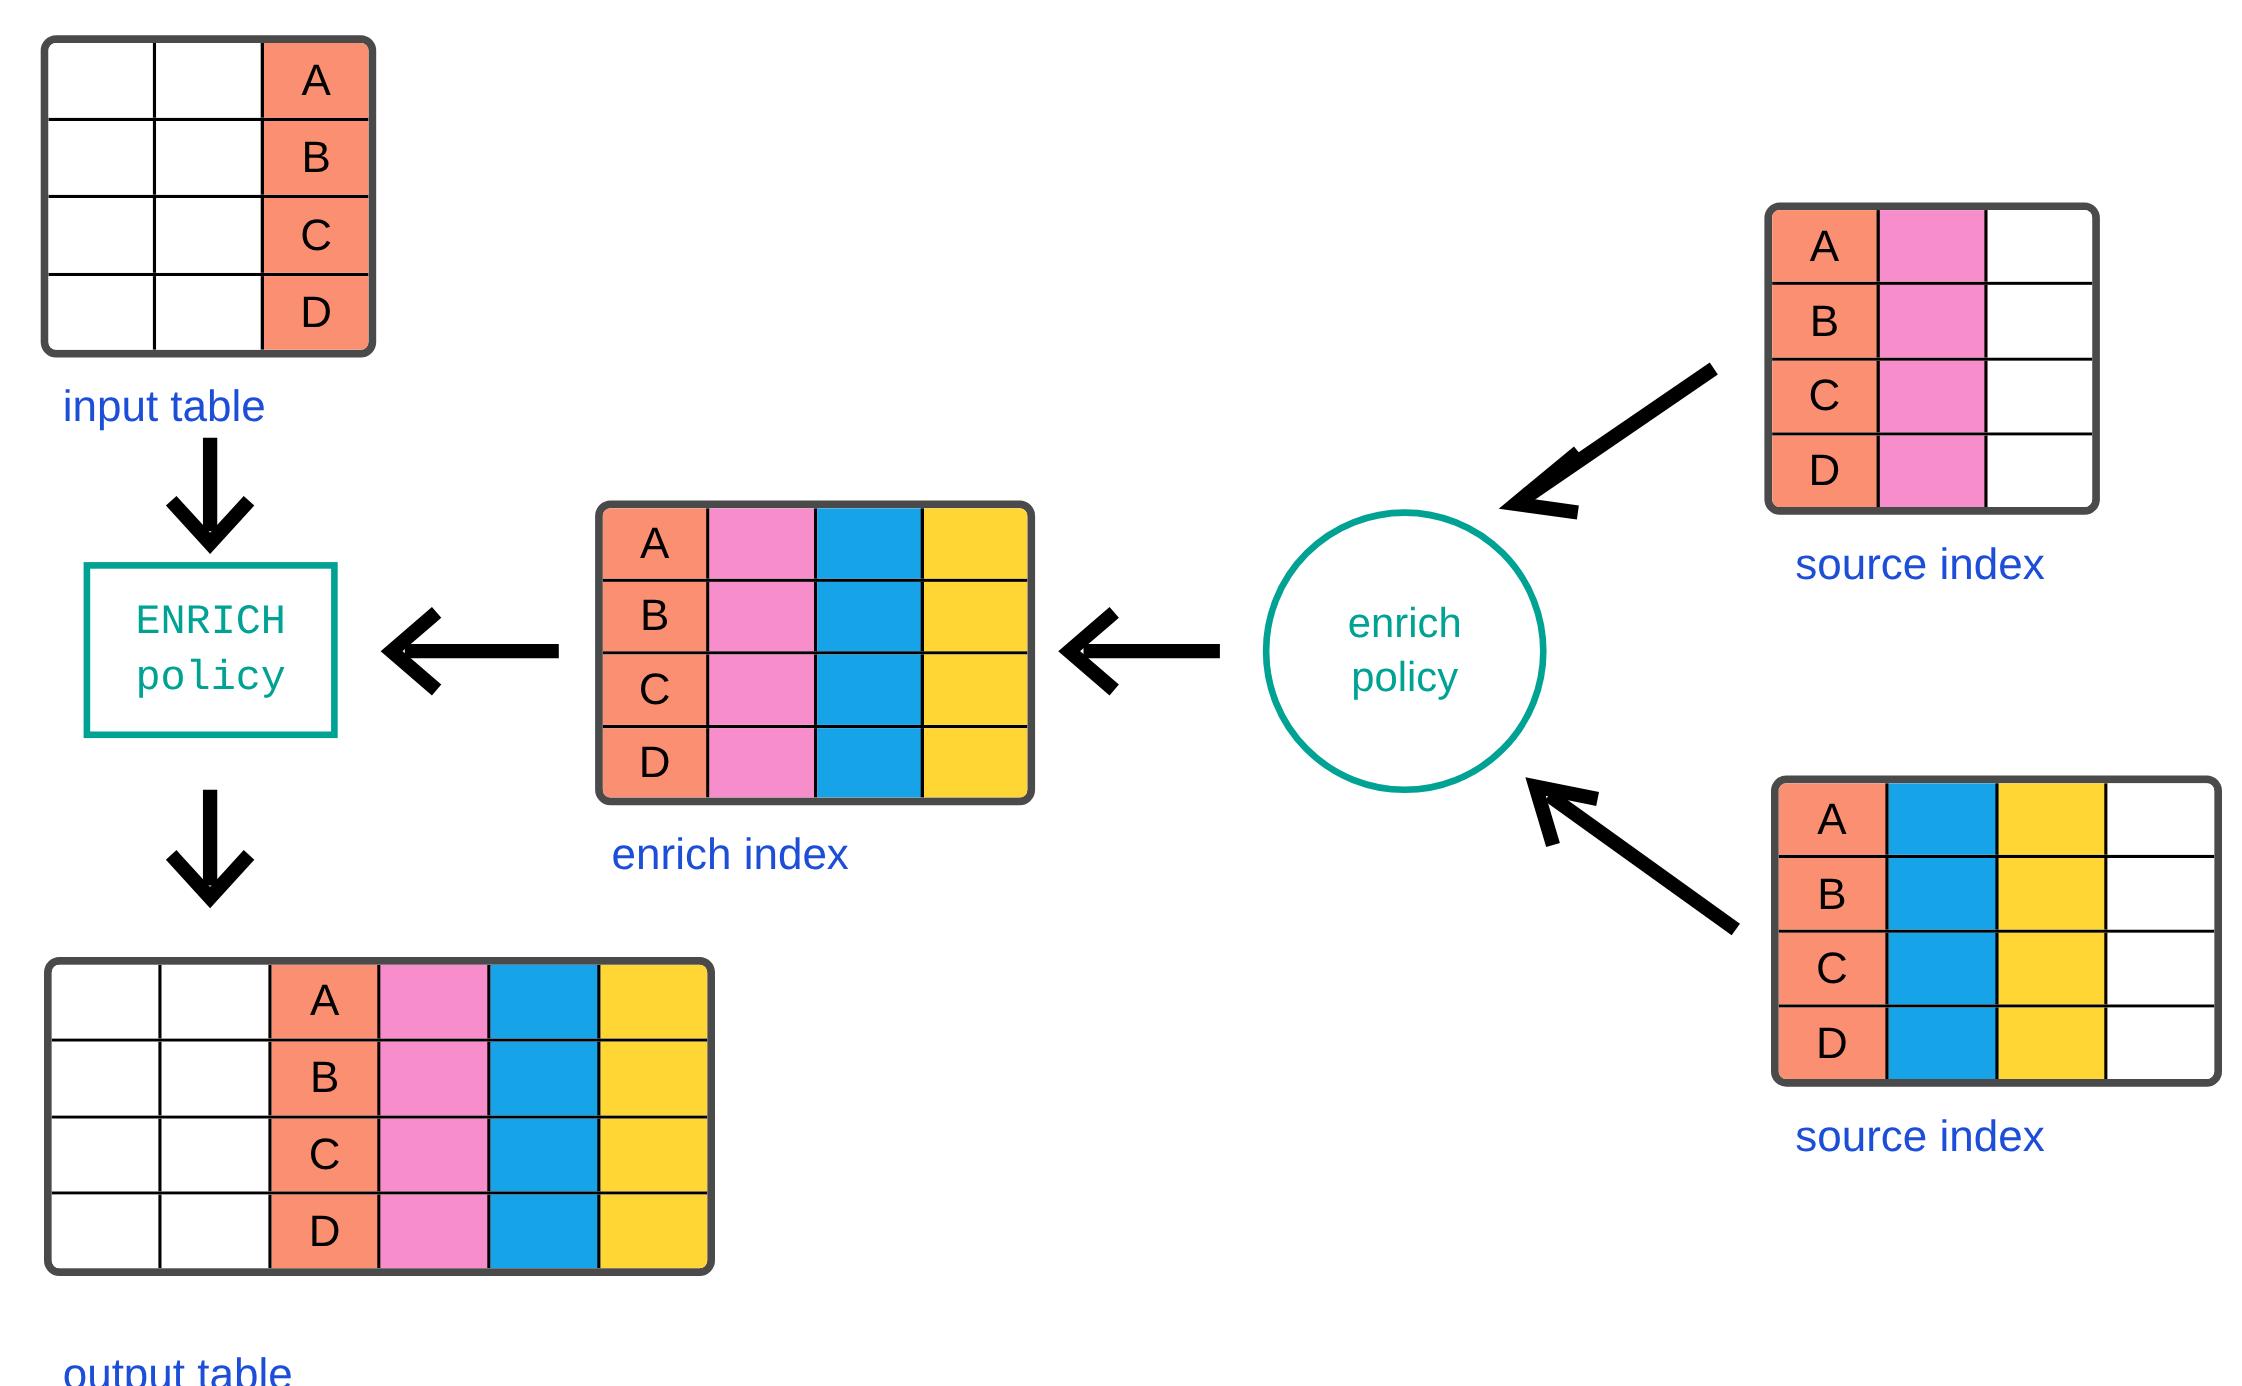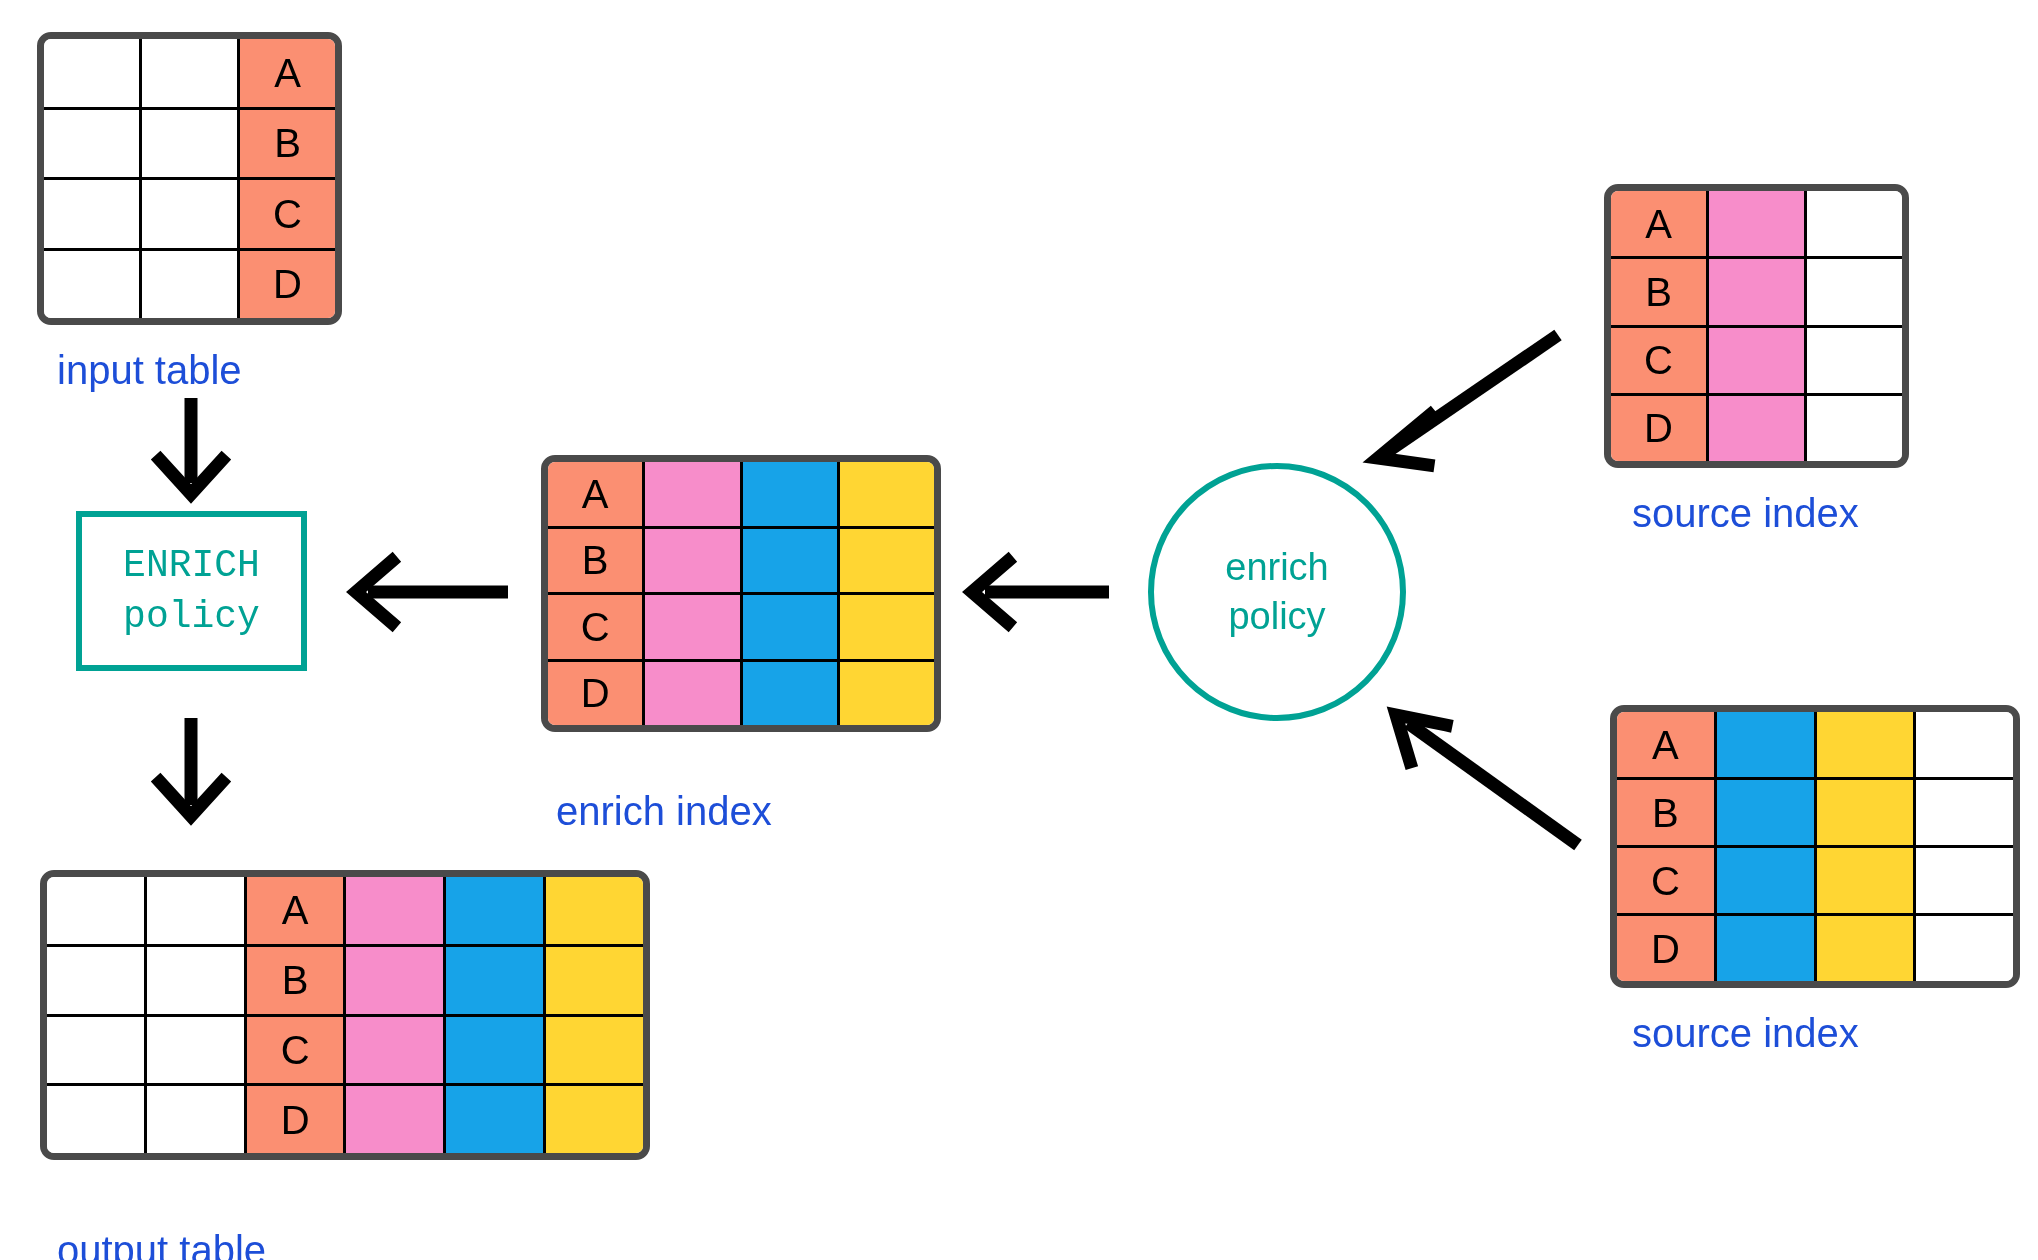--- a/index.html
+++ b/index.html
@@ -186,21 +186,21 @@
     <div class="cell c-blue"></div>
     <div class="cell c-yellow"></div>
   </div>
   <div class="row">
     <div class="cell c-orange">D</div>
     <div class="cell c-pink"></div>
     <div class="cell c-blue"></div>
     <div class="cell c-yellow"></div>
   </div>
 </div>
-<div class="caption" style="left:556px; top:791px;">enrich index</div>
+<div class="caption" style="left:556px; top:757px;">enrich index</div>
 
 <div class="policy-circle" style="left:1148px; top:463px; width:258px; height:258px;">
   <div>enrich</div>
   <div>policy</div>
 </div>
 
 <div class="tbl" style="left:1604px; top:184px; width:305px; height:284px;">
   <div class="row">
     <div class="cell c-orange">A</div>
     <div class="cell c-pink"></div>

